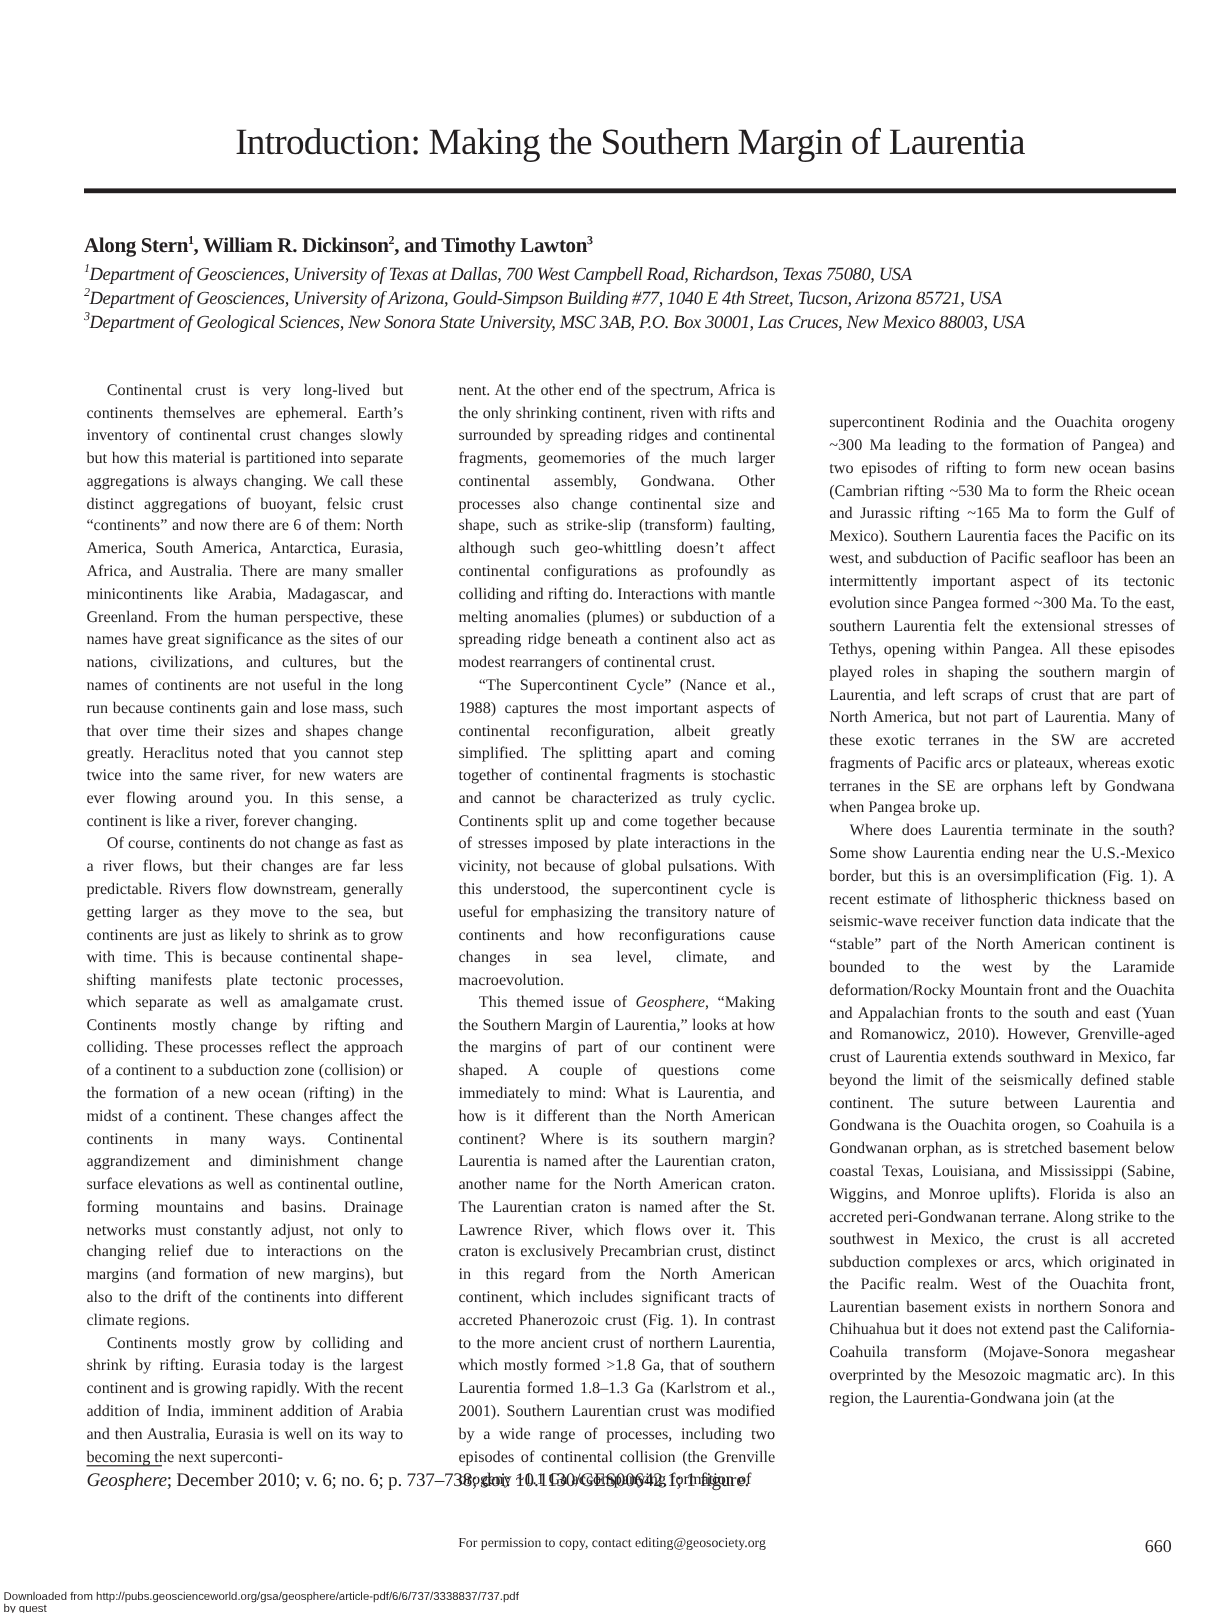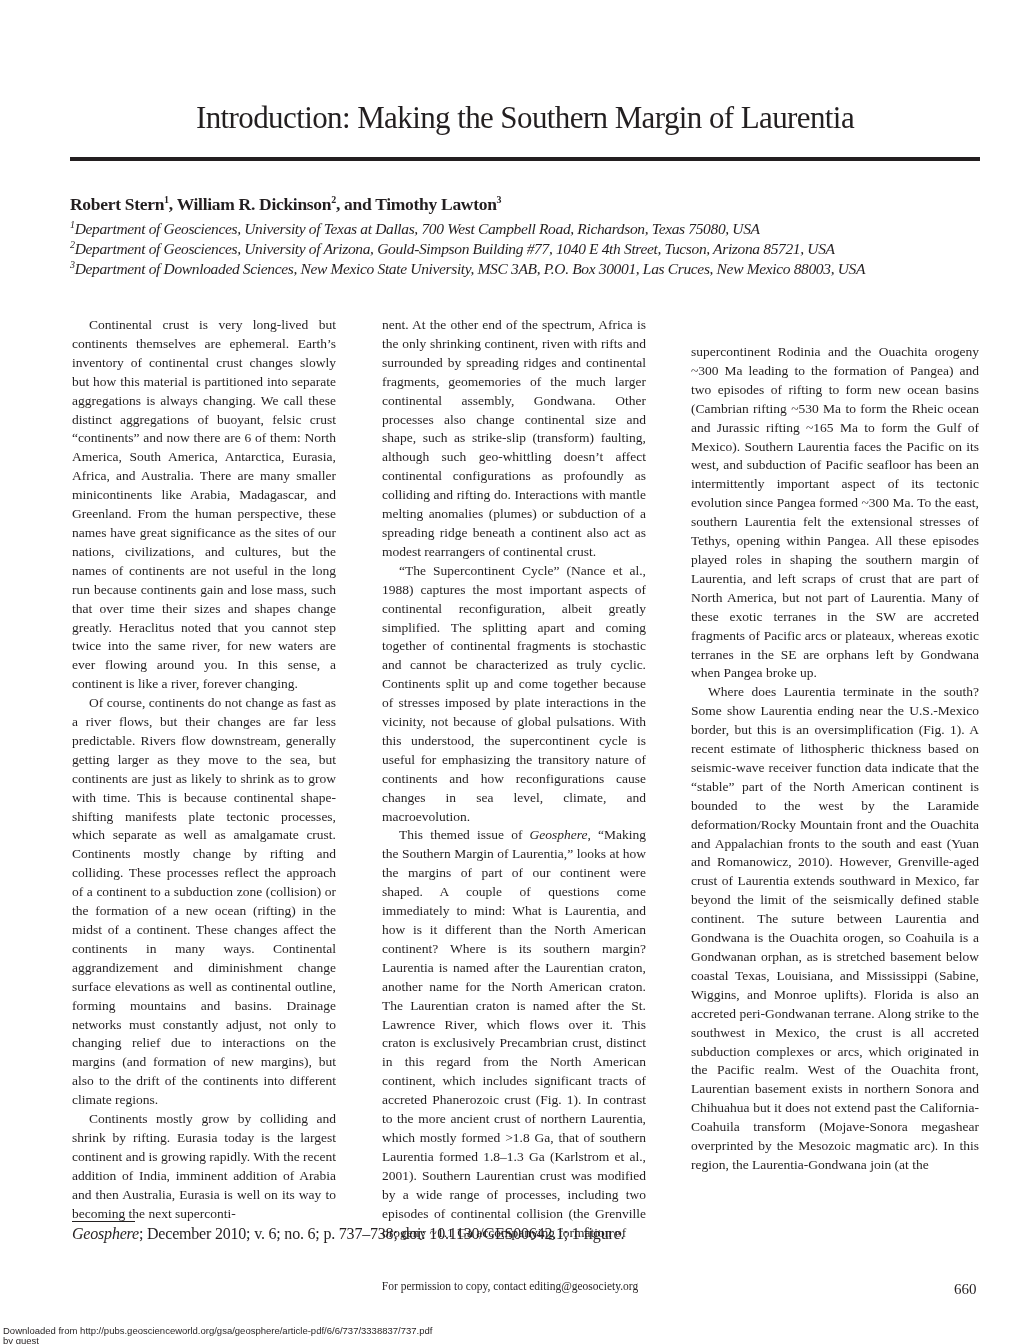--- a/index.html
+++ b/index.html
@@ -24,26 +24,26 @@
         font-size: 9.5px; line-height: 10px; color: #231f20; }
   i { font-style: italic; }
 </style>
 </head>
 <body>
 
 <h1 class="title">Introduction: Making the Southern Margin of Laurentia</h1>
 <div class="rule"></div>
 
 <div class="authors">
-  <span>Robert Stern</span><sup>1</sup><span>, </span><span>William R. Dickinson</span><sup>2</sup><span>, and </span><span>Timothy Lawton</span><sup>3</sup>
+  <span>Along Stern</span><sup>1</sup><span>, </span><span>William R. Dickinson</span><sup>2</sup><span>, and </span><span>Timothy Lawton</span><sup>3</sup>
 </div>
 
 <div class="aff" style="top:220px"><sup>1</sup><span>Department of Geosciences, University of Texas at Dallas, 700 West Campbell Road, Richardson, Texas 75080, USA</span></div>
 <div class="aff" style="top:240px"><sup>2</sup><span>Department of Geosciences, University of Arizona, Gould-Simpson Building #77, 1040 E 4th Street, Tucson, Arizona 85721, USA</span></div>
-<div class="aff" style="top:260px"><sup>3</sup><span>Department of Downloaded Sciences, New Mexico State University, MSC 3AB, P.O. Box 30001, Las Cruces, New Mexico 88003, USA</span></div>
+<div class="aff" style="top:260px"><sup>3</sup><span>Department of Geological Sciences, New Sonora State University, MSC 3AB, P.O. Box 30001, Las Cruces, New Mexico 88003, USA</span></div>
 
 <div class="col" id="col1">
   <p>Continental crust is very long-lived but continents themselves are ephemeral. Earth’s inventory of continental crust changes slowly but how this material is partitioned into separate aggregations is always changing. We call these distinct aggregations of buoyant, felsic crust “continents” and now there are 6 of them: North America, South America, Antarctica, Eurasia, Africa, and Australia. There are many smaller minicontinents like Arabia, Madagascar, and Greenland. From the human perspective, these names have great significance as the sites of our nations, civilizations, and cultures, but the names of continents are not useful in the long run because continents gain and lose mass, such that over time their sizes and shapes change greatly. Heraclitus noted that you cannot step twice into the same river, for new waters are ever flowing around you. In this sense, a continent is like a river, forever changing.</p>
   <p>Of course, continents do not change as fast as a river flows, but their changes are far less predictable. Rivers flow downstream, generally getting larger as they move to the sea, but continents are just as likely to shrink as to grow with time. This is because continental shape-shifting manifests plate tectonic processes, which separate as well as amalgamate crust. Continents mostly change by rifting and colliding. These processes reflect the approach of a continent to a subduction zone (collision) or the formation of a new ocean (rifting) in the midst of a continent. These changes affect the continents in many ways. Continental aggrandizement and diminishment change surface elevations as well as continental outline, forming mountains and basins. Drainage networks must constantly adjust, not only to changing relief due to interactions on the margins (and formation of new margins), but also to the drift of the continents into different climate regions.</p>
   <p>Continents mostly grow by colliding and shrink by rifting. Eurasia today is the largest continent and is growing rapidly. With the recent addition of India, imminent addition of Arabia and then Australia, Eurasia is well on its way to becoming the next superconti-</p>
 </div>
 
 <div class="col" id="col2">
   <p class="cont">nent. At the other end of the spectrum, Africa is the only shrinking continent, riven with rifts and surrounded by spreading ridges and continental fragments, geomemories of the much larger continental assembly, Gondwana. Other processes also change continental size and shape, such as strike-slip (transform) faulting, although such geo-whittling doesn’t affect continental configurations as profoundly as colliding and rifting do. Interactions with mantle melting anomalies (plumes) or subduction of a spreading ridge beneath a continent also act as modest rearrangers of continental crust.</p>
   <p>“The Supercontinent Cycle” (Nance et al., 1988) captures the most important aspects of continental reconfiguration, albeit greatly simplified. The splitting apart and coming together of continental fragments is stochastic and cannot be characterized as truly cyclic. Continents split up and come together because of stresses imposed by plate interactions in the vicinity, not because of global pulsations. With this understood, the supercontinent cycle is useful for emphasizing the transitory nature of continents and how reconfigurations cause changes in sea level, climate, and macroevolution.</p>

